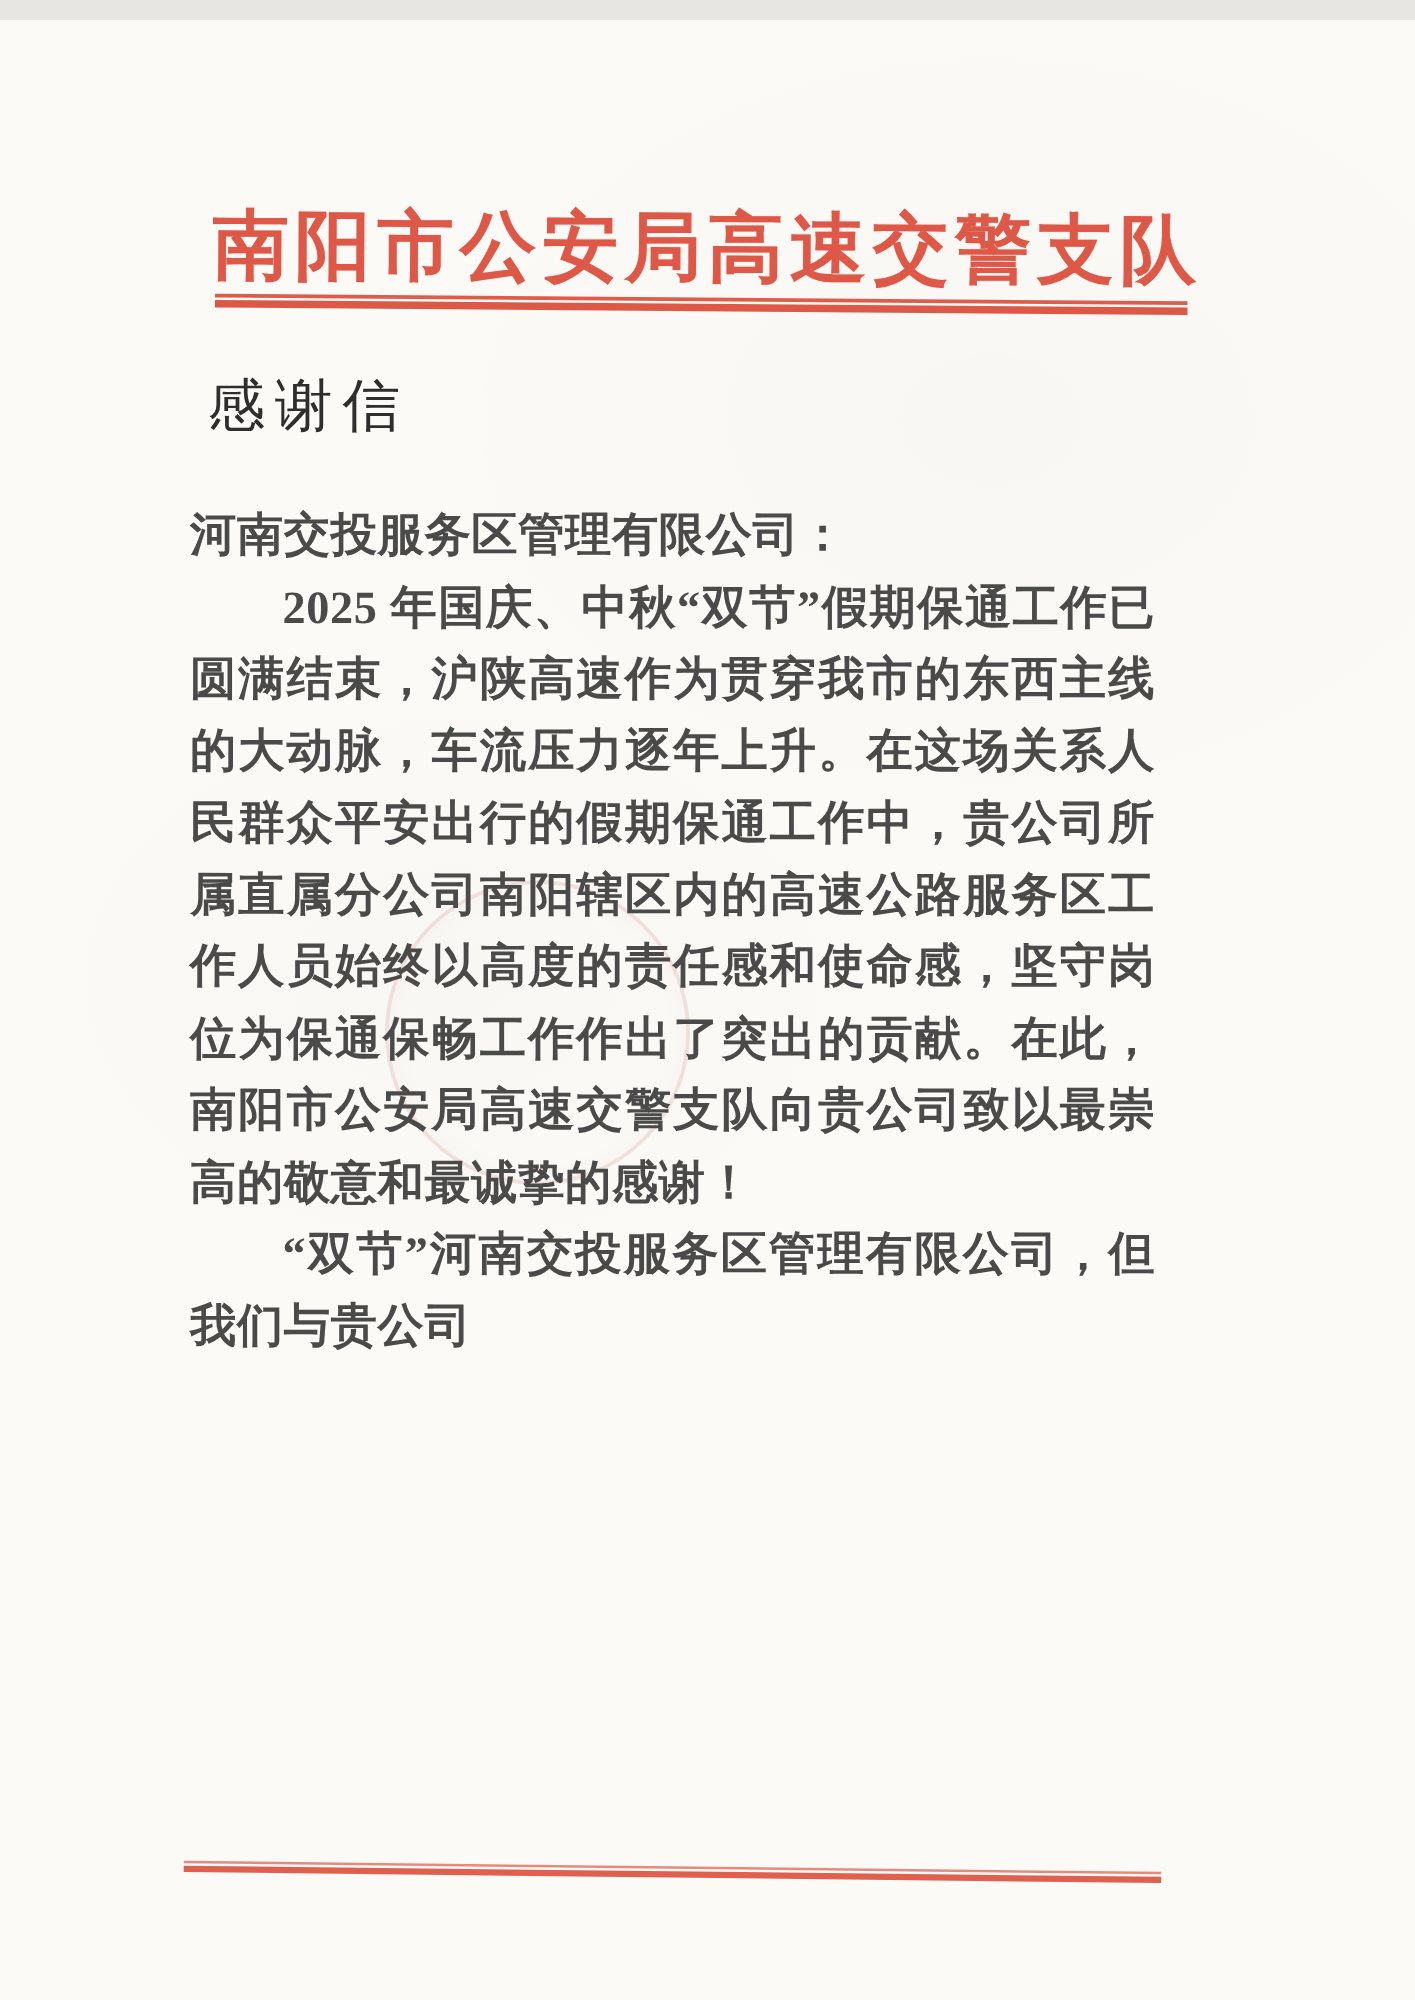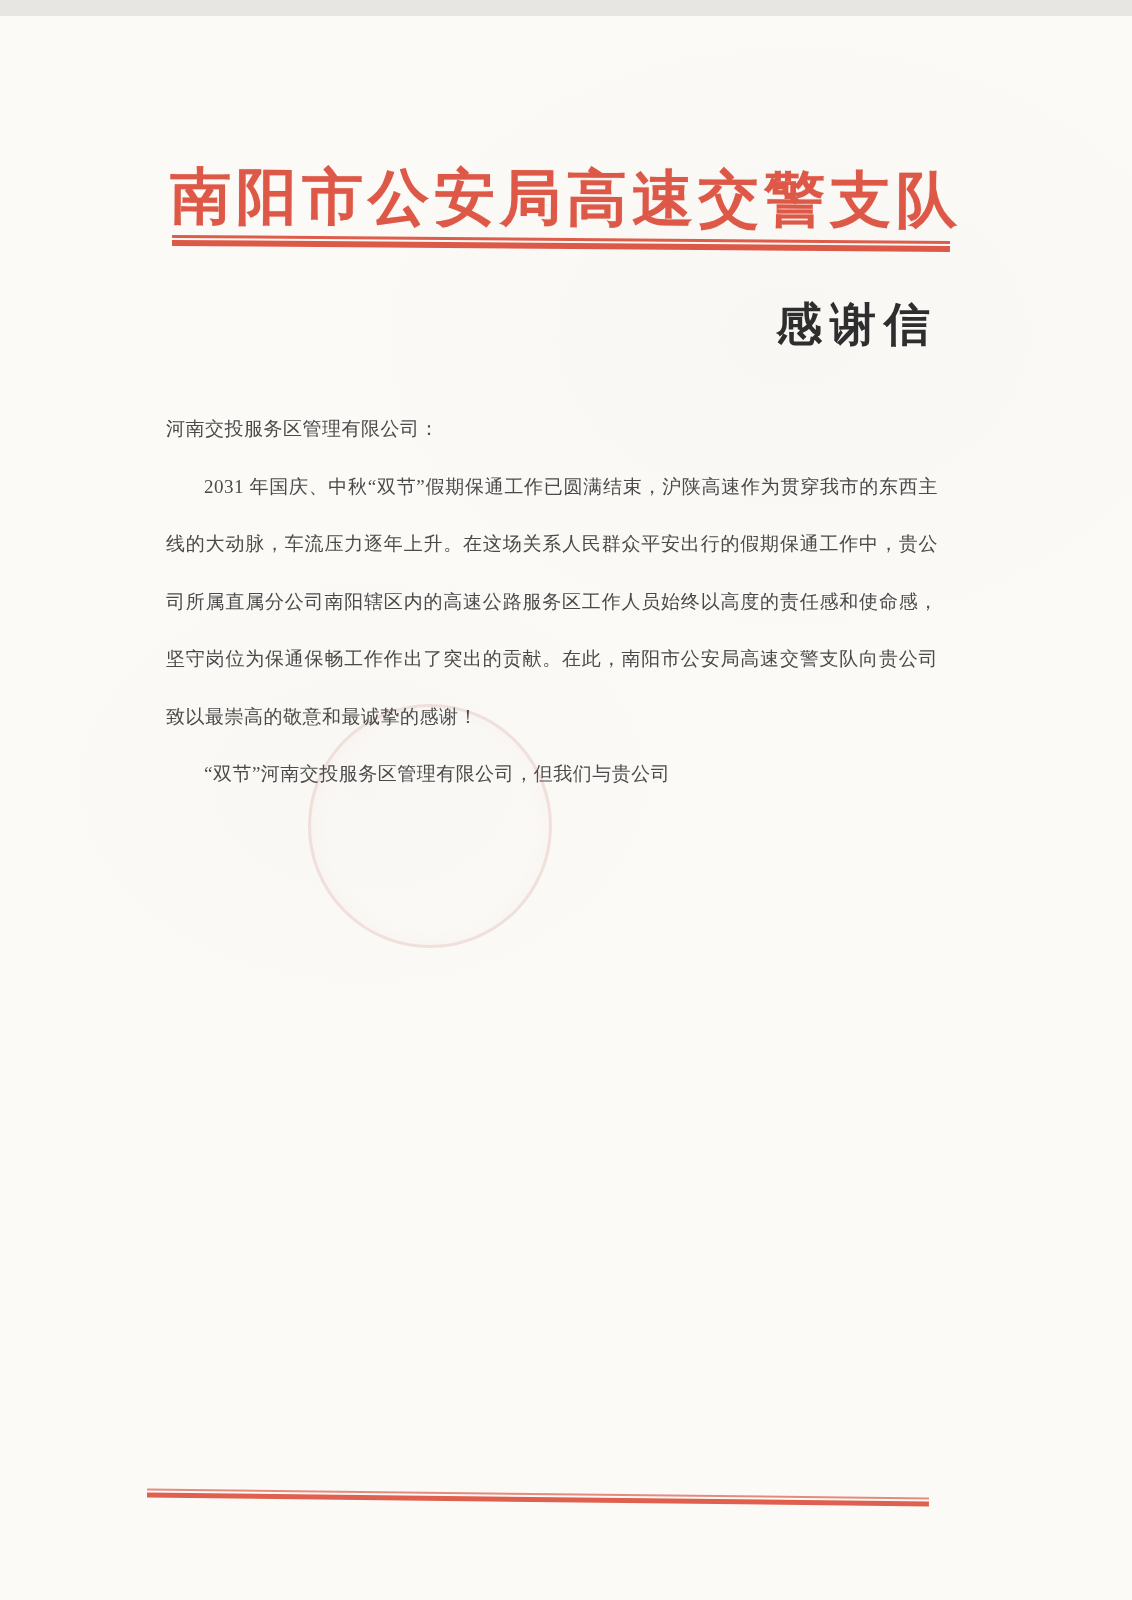--- a/index.html
+++ b/index.html
@@ -51,50 +51,51 @@
     height: 6px;
     background: #dc5947;
   }
 
   
   .doc-title {
     position: absolute;
     top: 278px;
     left: 166px;
     width: 772px;
-    text-align: right;
+    text-align: left;
     font-size: 46px;
-    font-weight: bold;
+    font-weight: normal;
     letter-spacing: 8px;
     color: #2e2e2e;
   }
 
   
   .seal {
     position: absolute;
     left: 308px;
     top: 688px;
     width: 238px;
     height: 238px;
     border: 3px solid rgba(199,123,113,0.20);
     border-radius: 50%;
     box-shadow: inset 0 0 18px rgba(199,123,113,0.06);
   }
 
   
   .body-text {
     position: absolute;
     top: 384px;
-    left: 166px;
+    left: 152px;
     width: 772px;
-    font-size: 19px;
+    font-size: 37px;
     line-height: 57.5px;
     color: #4a4a4a;
     text-align: justify;
     letter-spacing: 0.5px;
+    font-weight: bold;
   }
   .body-text p { margin: 0; }
   .body-text .para { text-indent: 2em; }
 
   
   .footer-rule {
     position: absolute;
     top: 1477px;
     left: 147px;
     width: 782px;
@@ -121,21 +122,21 @@
     <div class="rule-thin"></div>
     <div class="rule-thick"></div>
   </div>
 
   <div class="doc-title">感谢信</div>
 
   <div class="seal"></div>
 
   <div class="body-text">
     <p class="salutation">河南交投服务区管理有限公司：</p>
-    <p class="para">2031 年国庆、中秋“双节”假期保通工作已圆满结束，沪陕高速作为贯穿我市的东西主线的大动脉，车流压力逐年上升。在这场关系人民群众平安出行的假期保通工作中，贵公司所属直属分公司南阳辖区内的高速公路服务区工作人员始终以高度的责任感和使命感，坚守岗位为保通保畅工作作出了突出的贡献。在此，南阳市公安局高速交警支队向贵公司致以最崇高的敬意和最诚挚的感谢！</p>
+    <p class="para">2025 年国庆、中秋“双节”假期保通工作已圆满结束，沪陕高速作为贯穿我市的东西主线的大动脉，车流压力逐年上升。在这场关系人民群众平安出行的假期保通工作中，贵公司所属直属分公司南阳辖区内的高速公路服务区工作人员始终以高度的责任感和使命感，坚守岗位为保通保畅工作作出了突出的贡献。在此，南阳市公安局高速交警支队向贵公司致以最崇高的敬意和最诚挚的感谢！</p>
     <p class="para">“双节”河南交投服务区管理有限公司，但我们与贵公司</p>
   </div>
 
   <div class="footer-rule">
     <div class="rule-thin"></div>
     <div class="rule-thick"></div>
   </div>
 
 </div>
 

